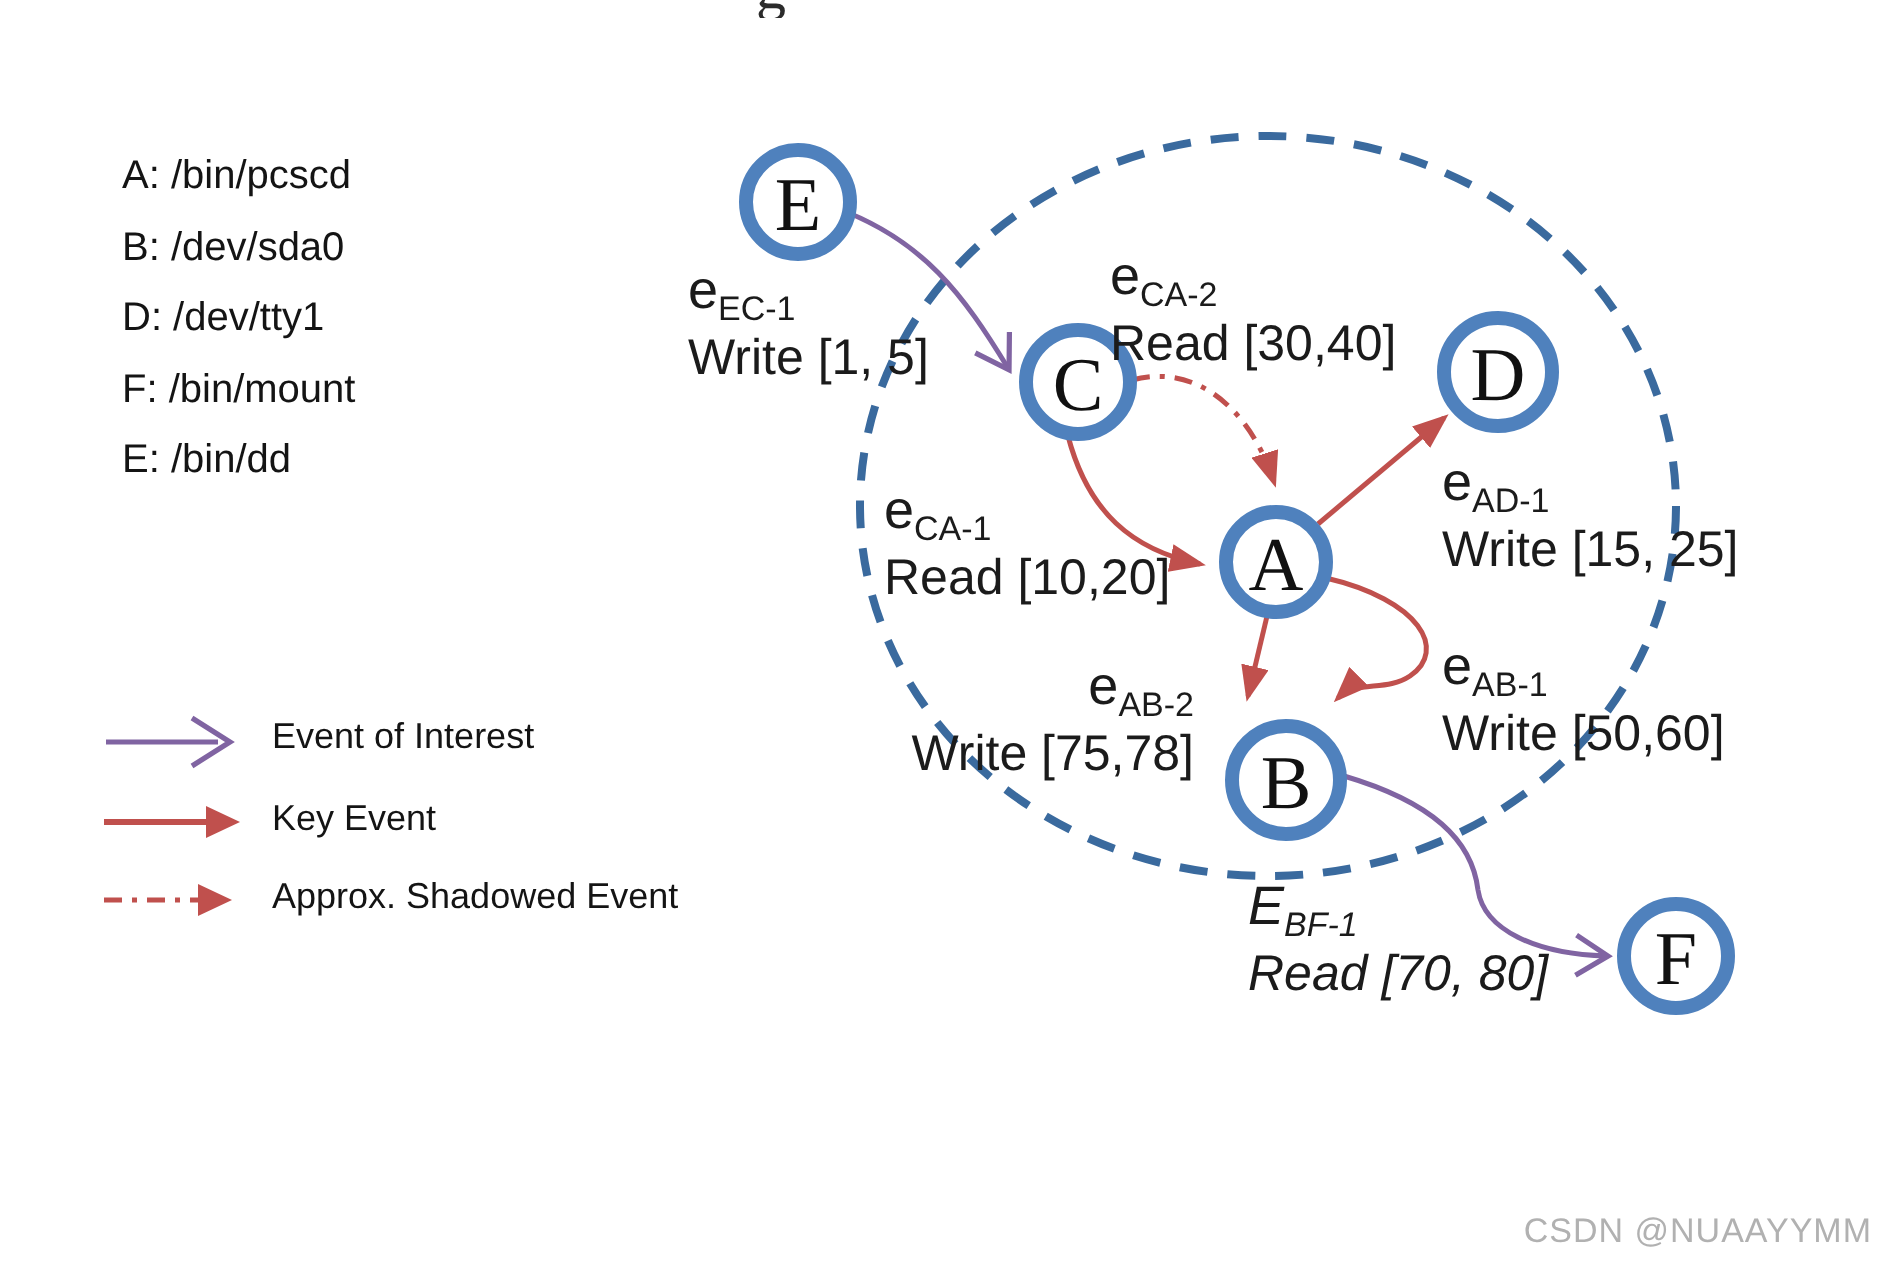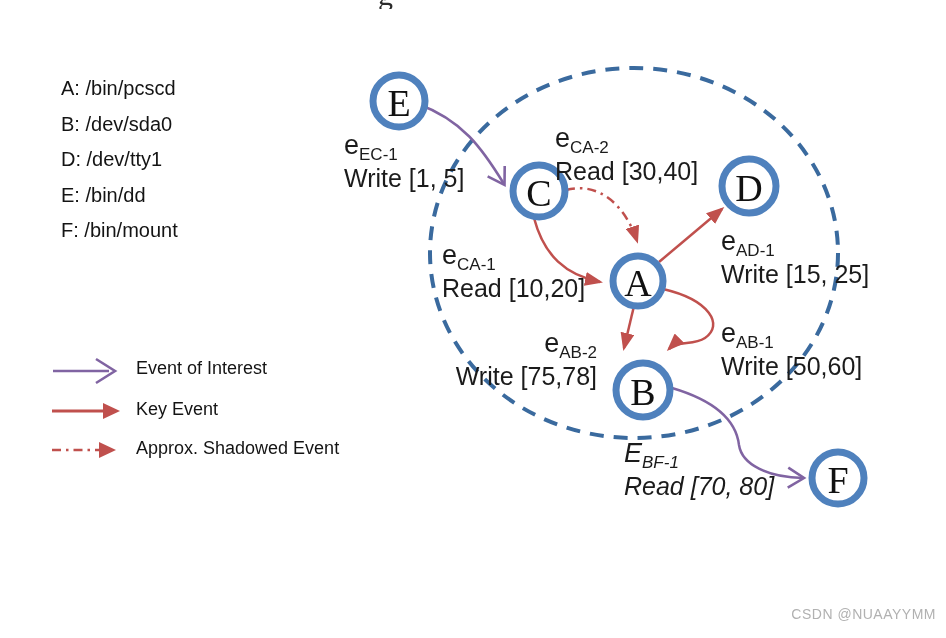--- a/index.html
+++ b/index.html
@@ -32,33 +32,33 @@
   .right-align{text-align:right;margin-left:42px;}
   
   .legend-label{position:absolute;left:136px;font-size:18px;color:#141414;white-space:nowrap;}
   
   #caption{
     position:absolute;left:11px;top:551px;width:920px;
     font-family:"Liberation Serif",serif;font-size:31px;color:#000000;white-space:nowrap;
   }
   
   #watermark{
-    position:absolute;right:10px;top:606px;font-size:14px;color:#b1b1b1;letter-spacing:.5px;
+    position:absolute;right:10px;top:606px;font-size:17px;color:#b1b1b1;letter-spacing:.5px;
   }
 </style>
 </head>
 <body>
 
 <div id="stage">
 
   <div id="frag">
     <span>g</span>
   </div>
 
-  <div id="node-key"><div>A: /bin/pcscd</div><div>B: /dev/sda0</div><div>D: /dev/tty1</div><div>E: /bin/dd</div><div>F: /bin/mount</div></div>
+  <div id="node-key"><div>A: /bin/pcscd</div><div>B: /dev/sda0</div><div>D: /dev/tty1</div><div>F: /bin/mount</div><div>E: /bin/dd</div></div>
 
   <svg id="gfx" width="946" height="638" viewBox="0 0 946 638">
     <defs>
       <marker id="triRed" markerUnits="userSpaceOnUse" markerWidth="18" markerHeight="14" refX="15" refY="7" orient="auto" viewBox="0 0 18 14">
         <path d="M0,0 L18,7 L0,14 Z" fill="#C0504D"></path>
       </marker>
       <marker id="stickPurple" markerUnits="userSpaceOnUse" markerWidth="22" markerHeight="24" refX="18" refY="12" orient="auto" viewBox="0 0 22 24">
         <path d="M3,2 L19,12 L3,22" fill="none" stroke="#8064A2" stroke-width="2.6"></path>
       </marker>
     </defs>

